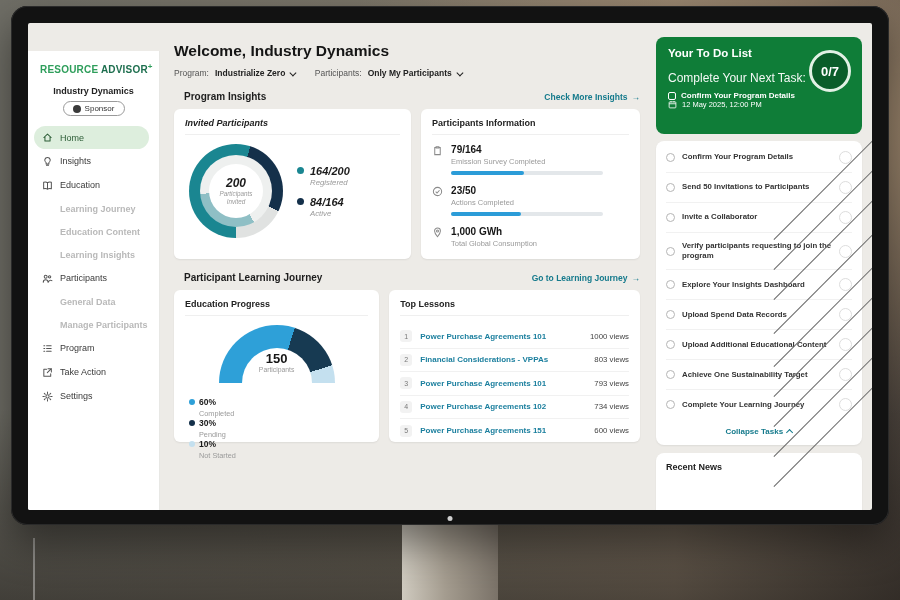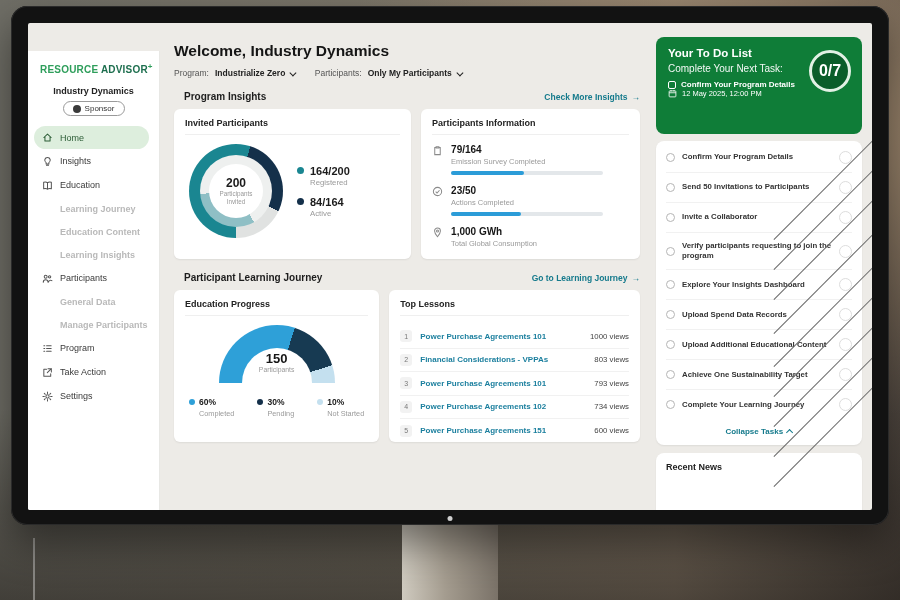--- a/index.html
+++ b/index.html
@@ -51,21 +51,21 @@
   .chev.up { transform:rotate(225deg) translateY(-1px); }
 
   .section-head { display:flex; justify-content:space-between; align-items:center; margin-top:13px; margin-bottom:7px;padding-left:10px; }
   .section-head h2 { font-size:10px; color:#1d1d1d; }
   .sec-link { font-size:8.5px; color:#157a8c; font-weight:bold; cursor:pointer; display:flex; align-items:center; gap:4px; }
 
   .cards { display:flex; gap:10px; }
   .card { background:#fff; border-radius:6px; box-shadow:0 1px 2px rgba(0,0,0,.07); padding:9px 11px; }
   .card-title { font-size:9px; font-weight:bold; color:#222; padding-bottom:6px; border-bottom:1px solid #efefef; margin-bottom:9px; }
   .row1 .card { height:150px; }
-  .card-invited { width:52%; } .card-info { width:48%; }
+  .card-invited { width:52%;font-style:italic; } .card-info { width:48%; }
   .row2 .card { height:152px; }
   .card-edu { width:45%; } .card-lessons { width:55%; }
 
   
   .donut-area { display:flex; align-items:center; gap:14px; padding-left:4px; }
   .donut { position:relative; width:94px; height:94px; border-radius:50%;
     background:conic-gradient(from 180deg, #1a8691 0 55%, #14304a 55% 82%, #e0e2e1 82% 100%); }
   .donut::before { content:""; position:absolute; inset:11px; border-radius:50%;
     background:conic-gradient(from 150deg, #8fbfc5 0 32%, #eef0ef 32% 100%); }
   .donut::after { content:""; position:absolute; inset:20px; border-radius:50%; background:#fff; }
@@ -88,47 +88,47 @@
   .w48 { width:48%; } .w46 { width:46%; }
 
   
   .gauge-wrap { position:relative; width:116px; height:58px; margin:8px auto 0; overflow:hidden; }
   .gauge { width:116px; height:116px; border-radius:50%;
     background:conic-gradient(from 270deg, #2ea0d8 0deg 108deg, #173a52 108deg 162deg, #c4e0ef 162deg 180deg, #ffffff 180deg 360deg); }
   .gauge-hole { position:absolute; left:23px; top:23px; width:70px; height:70px; border-radius:50%; background:#fff; }
   .gauge-center { position:absolute; left:0; right:0; top:26px; z-index:2; text-align:center; }
   .gauge-num { font-size:13px; font-weight:bold; color:#161616; }
   .gauge-sub { font-size:6.8px; color:#9a9a9a; }
-  .gauge-legend { display:flex; justify-content:space-between; padding:14px 4px 0; }
+  .gauge-legend { display:flex; justify-content:space-between; padding:14px 4px 0;flex-direction:column; }
   .gl { font-size:8px; }
   .gl-top { display:flex; align-items:center; gap:4px; font-weight:bold; color:#1a1a1a; font-size:8.5px; }
   .gl .dot { margin-top:0; width:6px; height:6px; }
   .dot.blue { background:#2ea0d8; } .dot.pale { background:#c4e0ef; }
   .gl-lab { color:#9a9a9a; font-size:7.3px; margin-top:2px; padding-left:10px; }
 
   
   .lesson { display:flex; align-items:center; gap:8px; height:23.5px; border-bottom:1px solid #f1f1f1; }
   .lesson:last-child { border-bottom:none; }
   .rank { width:12px; height:12px; border-radius:3px; background:#f2f2f2; color:#777; font-size:7px;
     display:flex; align-items:center; justify-content:center; flex:none; }
   .ltitle { flex:1; color:#1b7f9e; font-weight:bold; font-size:8px; cursor:pointer; white-space:nowrap; overflow:hidden; }
   .lviews { font-size:7.8px; color:#444; white-space:nowrap; }
 
   
   .right { width:218px; min-width:218px; padding:14px 10px 0 2px; display:flex; flex-direction:column; }
   .todo-card { position:relative; background:#0f7d38; border-radius:8px; color:#fff; padding:10px 12px; height:97px; }
   .todo-title { font-size:11.5px; font-weight:bold; }
-  .todo-sub { font-size:10px; margin-top:4px; opacity:.95; }
+  .todo-sub { font-size:12px; margin-top:12px; opacity:.95; }
   .todo-task { display:flex; align-items:center; gap:5px; font-size:8px; font-weight:bold; margin-top:6px; }
   .todo-cb { width:8px; height:8px; border:1.2px solid #fff; border-radius:2px; flex:none; }
   .todo-due { display:flex; align-items:center; gap:5px; font-size:7.5px; }
   .todo-due svg { width:9px; height:9px; stroke:#fff; fill:none; stroke-width:1.1; }
   .todo-progress { position:absolute; right:11px; top:13px; width:42px; height:42px; border-radius:50%;
     background:#0a5d2a; border:3px solid #e2f1e5; display:flex; align-items:center; justify-content:center;
-    font-weight:bold; font-size:16px; }
+    font-weight:bold; font-size:13px; }
   .tasks-card { background:#fff; border-radius:8px; margin-top:7px; padding:2px 10px 5px; box-shadow:0 1px 2px rgba(0,0,0,.07); }
   .task-row { display:flex; align-items:center; gap:7px; padding:8px 0; border-bottom:1px solid #f1f1f1; cursor:pointer; }
   .task-cb { width:9px; height:9px; border:1px solid #b5b5b5; border-radius:50%; flex:none; }
   .task-label { flex:1; font-size:7.8px; font-weight:bold; color:#333; line-height:1.3; }
   .task-go { width:13px; height:13px; border:1px solid #ddd; border-radius:50%; display:flex; align-items:center; justify-content:center; flex:none; color:#666; }
   .task-go .chev { width:3.5px; height:3.5px; }
   .collapse { display:flex; justify-content:center; align-items:center; gap:5px; color:#157a8c;
     font-size:8px; font-weight:bold; padding:8px 0 4px; cursor:pointer; }
   .news-card { background:#fff; border-radius:8px 8px 0 0; margin-top:8px; padding:9px 10px; flex:1; box-shadow:0 1px 2px rgba(0,0,0,.07); }
   .news-title { font-size:9px; font-weight:bold; color:#1d1d1d; }

